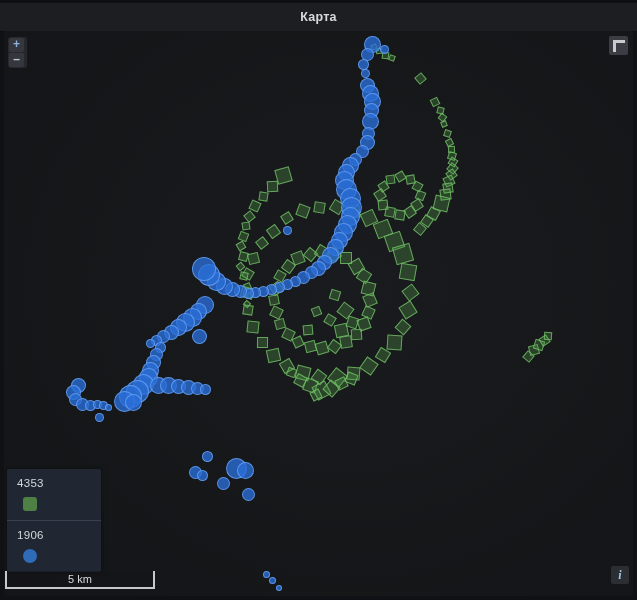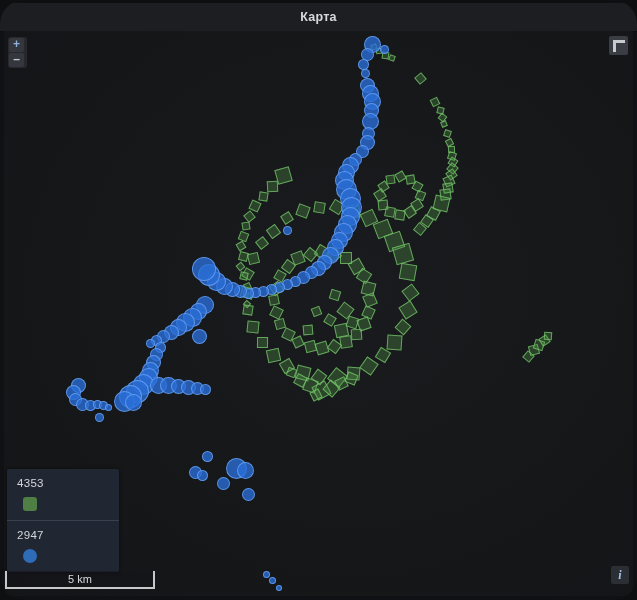--- a/index.html
+++ b/index.html
@@ -1,19 +1,19 @@
 <!DOCTYPE html>
 <html><head>
 <meta charset="utf-8">
 <style>
   html,body{margin:0;padding:0;background:#0e0f11;}
   .panel{
     position:relative;width:637px;height:600px;overflow:hidden;
     background:#101114;font-family:"Liberation Sans",sans-serif;
-    -webkit-user-select:none;user-select:none;border-radius:24px;
+    -webkit-user-select:none;user-select:none;
   }
   
   .panel-header{
     position:absolute;top:0;left:0;right:0;height:28px;
     background:#1c1e22;border-top:3px solid #0e0f11;
     display:flex;align-items:center;justify-content:center;
     box-shadow:0 1px 0 #0c0d0f;
   }
   .panel-title{
     color:#d8d9da;font-size:12.5px;font-weight:700;letter-spacing:.2px;
@@ -44,21 +44,21 @@
     position:absolute;right:9px;top:36px;width:19px;height:19px;
     background:#3a3d43;border-radius:2px;z-index:5;cursor:pointer;
     display:flex;align-items:center;justify-content:center;
   }
   .corner-glyph{
     display:block;width:9px;height:9px;
     border-top:3px solid #c9cbce;border-left:3px solid #c9cbce;
   }
   
   .legend{
-    position:absolute;left:7px;top:469px;width:112px;
+    position:absolute;left:7px;top:469px;width:94px;
     background:#202632;border-radius:2px;z-index:4;
     box-shadow:0 0 4px rgba(0,0,0,.5);
   }
   .legend-item{padding:8px 10px 9px 10px;}
   .legend-item + .legend-item{border-top:1px solid #394050;}
   .legend-label{color:#d5d7da;font-size:11.5px;letter-spacing:.3px;}
   .legend-marker{margin:8px 0 0 6px;}
   .legend-marker.square{width:14px;height:14px;border-radius:3px;}
   .legend-marker.circle{width:14px;height:14px;border-radius:50%;}
   
@@ -314,21 +314,21 @@
   <div class="corner-control">
     <span class="corner-glyph"></span>
   </div>
 
   <div class="legend">
     <div class="legend-item">
       <div class="legend-label">4353</div>
       <div class="legend-marker square" id="legend-marker-0" style="background: rgb(78, 128, 69);"></div>
     </div>
     <div class="legend-item">
-      <div class="legend-label">2947</div>
+      <div class="legend-label">1906</div>
       <div class="legend-marker circle" id="legend-marker-1" style="background: rgb(46, 108, 184);"></div>
     </div>
   </div>
 
   <div class="scale-bar">
     <span class="scale-label">5 km</span>
   </div>
 
   <div class="attribution-btn">
     <span class="attribution-glyph">i</span>

